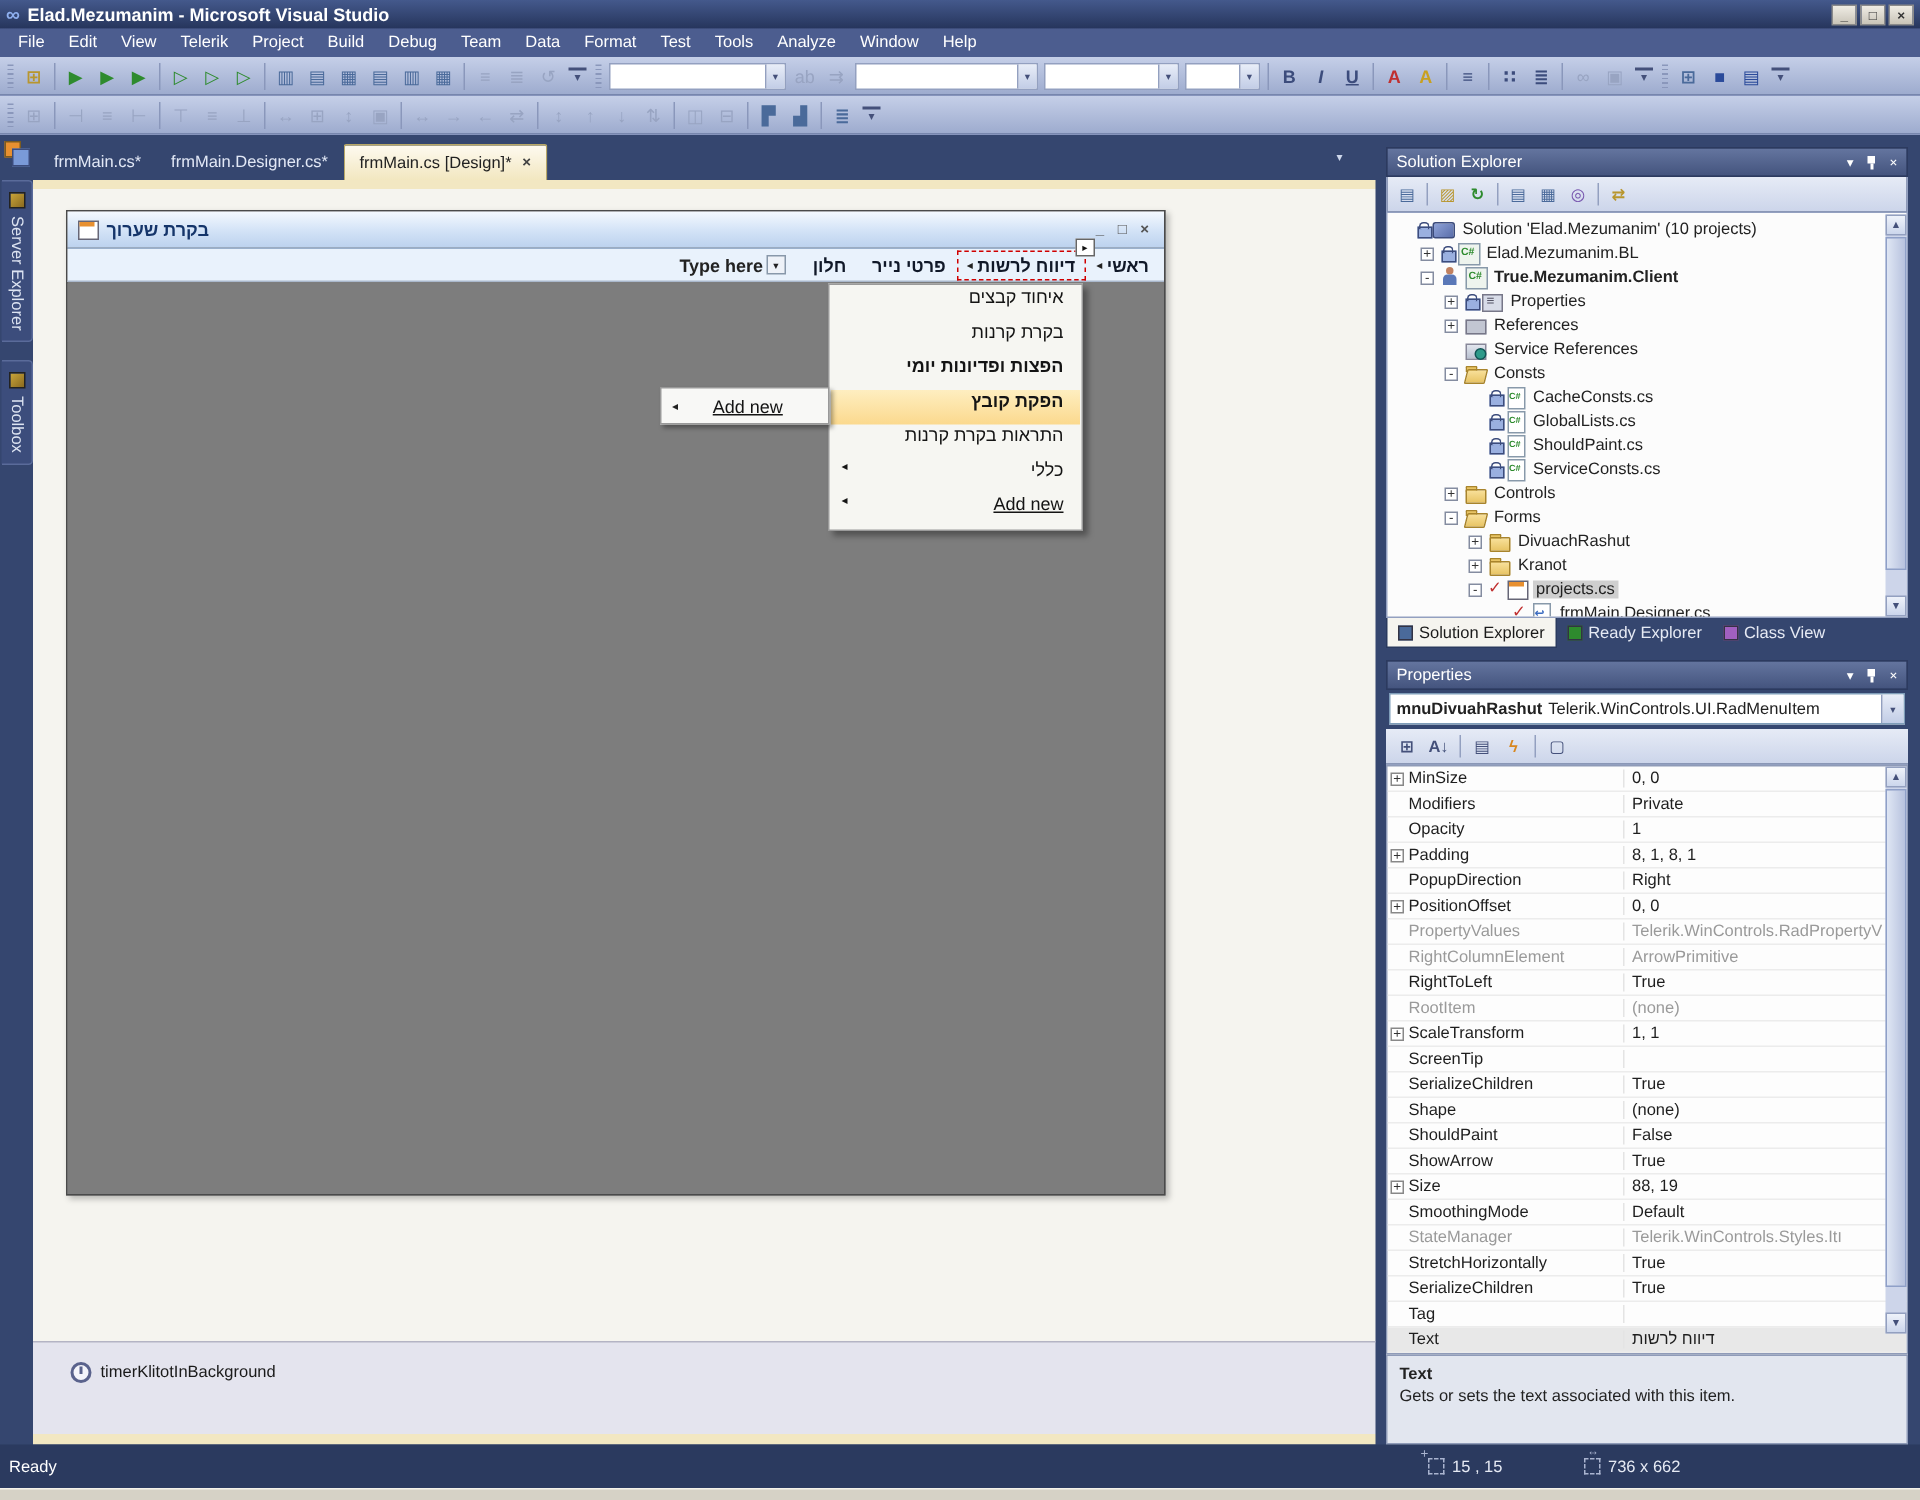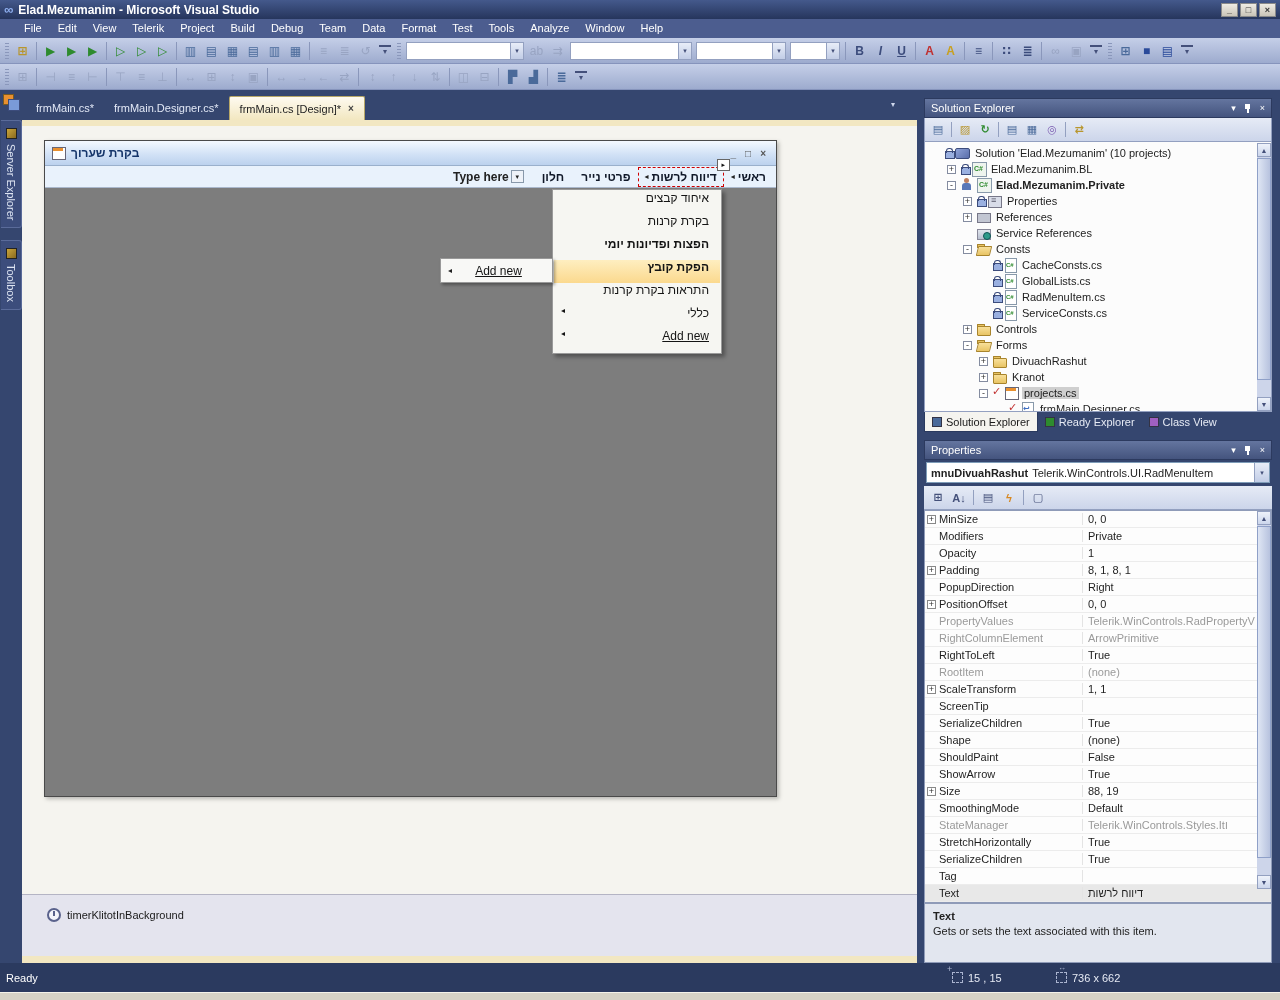--- a/index.html
+++ b/index.html
@@ -5,21 +5,21 @@
 *{margin:0;padding:0;box-sizing:border-box}
 html,body{width:1280px;height:1000px;overflow:hidden}
 body{position:relative;font-family:"Liberation Sans","DejaVu Sans",sans-serif;font-size:11px;background:#35466f;color:#222}
 
 .titlebar{position:absolute;left:0;top:0;width:1280px;height:19px;background:linear-gradient(#44598c,#26355c);display:flex;align-items:center;padding:0 4px;gap:5px}
 .vslogo{color:#8fb0f0;font-weight:bold;font-size:13px;line-height:14px}
 .wtitle{color:#fff;font-weight:bold;font-size:12px}
 .winbtns{margin-left:auto;display:flex;gap:2px}
 .winbtn{width:17px;height:14px;background:linear-gradient(#efece4,#c9c4b8);border:1px solid #8a8a8a;font-size:9px;line-height:12px;text-align:center;color:#333;font-weight:bold}
 
-.menubar{position:absolute;left:0;top:19px;width:1280px;height:19px;background:#4c5d8f;display:flex;align-items:center;padding-left:16px}
+.menubar{position:absolute;left:0;top:19px;width:1280px;height:19px;background:#4c5d8f;display:flex;align-items:center;padding-left:4px}
 .mbi{color:#fff;padding:0 8px;line-height:19px}
 
 .toolbar{position:absolute;left:0;width:1280px;height:26px;background:linear-gradient(#c5cfe8,#9dabce);border-bottom:1px solid #8694bc;display:flex;align-items:center;padding-left:2px}
 .tb1{top:38px}.tb2{top:64px}
 .tok{display:flex;align-items:center;height:26px}
 .tgrip{width:4px;height:16px;margin:0 3px;background:repeating-linear-gradient(#8a97bb 0 1px,transparent 1px 3px)}
 .tsep{width:1px;height:18px;background:#8a97bb;margin:0 3px}
 .ticn{width:21px;height:20px;display:flex;align-items:center;justify-content:center;font-size:12px;font-weight:bold;color:var(--c,#3c4c7c);border:1px solid transparent}
 .tok.dis .ticn{color:#98a4c2;font-weight:normal}
 .tok.it .ticn{font-style:italic}
@@ -802,21 +802,21 @@
           <span class="ti ti-csproj"></span>
         </span>
       <span class="tlabel">Elad.Mezumanim.BL</span>
     </div>
       <div class="trow b" style="--d: 1;">
       <span class="texp">-</span>
       <span class="ticons">
           <span class="ti ti-person"></span>
           <span class="ti ti-csproj"></span>
         </span>
-      <span class="tlabel">Elad.Mezumanim.Private</span>
+      <span class="tlabel">True.Mezumanim.Client</span>
     </div>
       <div class="trow" style="--d: 2;">
       <span class="texp">+</span>
       <span class="ticons">
           <span class="ti ti-lock"></span>
           <span class="ti ti-props"></span>
         </span>
       <span class="tlabel">Properties</span>
     </div>
       <div class="trow" style="--d: 2;">
@@ -855,21 +855,21 @@
           <span class="ti ti-csfile"></span>
         </span>
       <span class="tlabel">GlobalLists.cs</span>
     </div>
       <div class="trow" style="--d: 3;">
       <span class="texp" style="visibility: hidden;"></span>
       <span class="ticons">
           <span class="ti ti-lock"></span>
           <span class="ti ti-csfile"></span>
         </span>
-      <span class="tlabel">RadMenuItem.cs</span>
+      <span class="tlabel">ShouldPaint.cs</span>
     </div>
       <div class="trow" style="--d: 3;">
       <span class="texp" style="visibility: hidden;"></span>
       <span class="ticons">
           <span class="ti ti-lock"></span>
           <span class="ti ti-csfile"></span>
         </span>
       <span class="tlabel">ServiceConsts.cs</span>
     </div>
       <div class="trow" style="--d: 2;">

